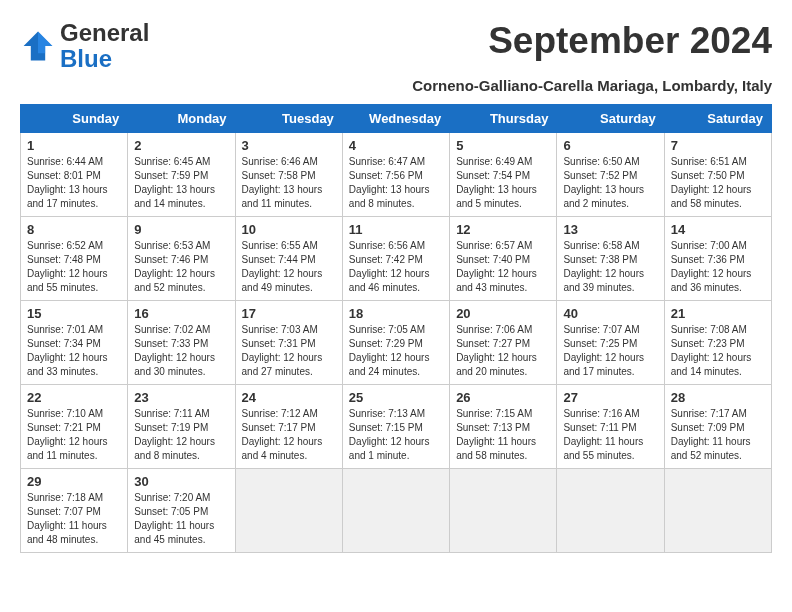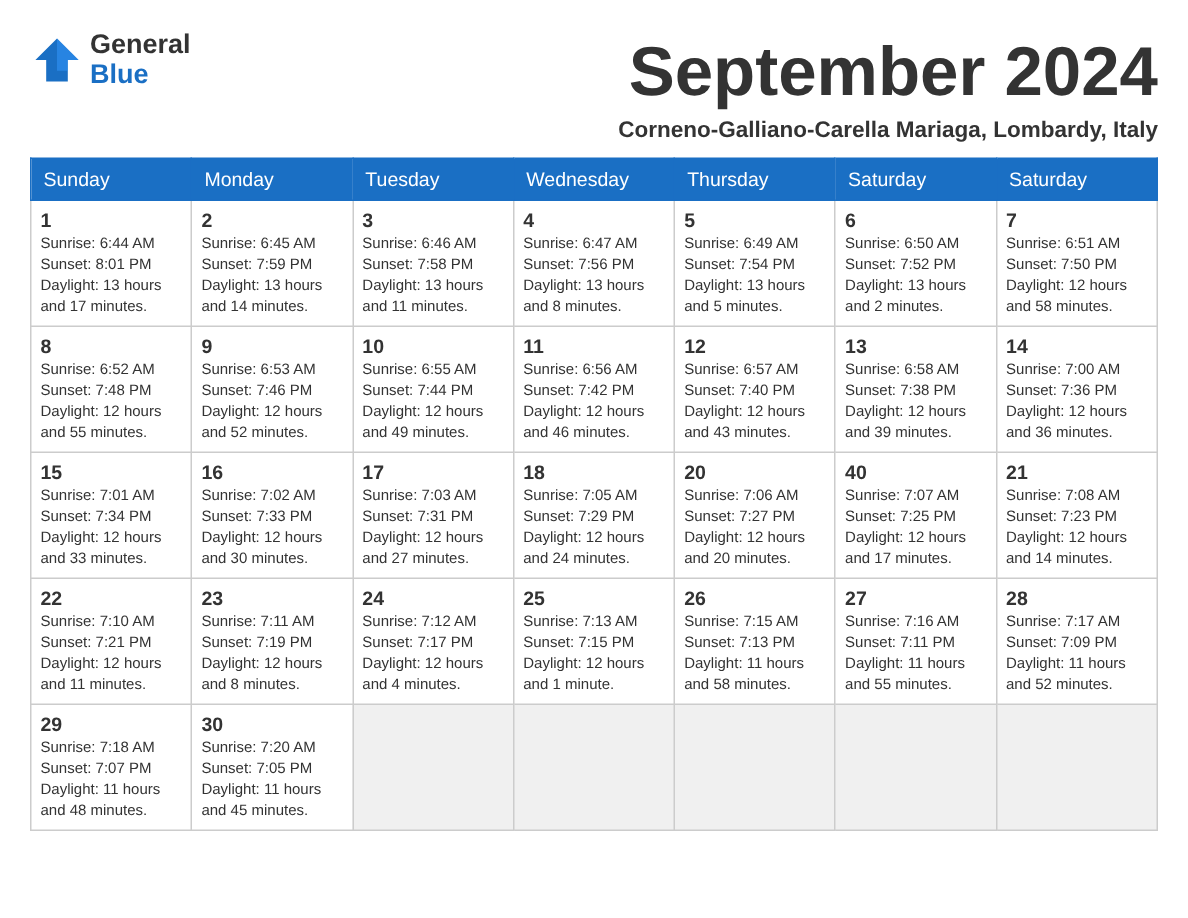--- a/index.html
+++ b/index.html
@@ -15,55 +15,55 @@
       align-items: flex-start;
       justify-content: space-between;
       margin-bottom: 4px;
     }
     .logo {
       display: flex;
       align-items: center;
       gap: 4px;
     }
     .logo-text {
-      font-size: 18px;
+      font-size: 24px;
       font-weight: bold;
       line-height: 1.1;
     }
     .logo-general { color: #333; }
     .logo-blue { color: #1a6fc4; }
     .logo-icon {
       width: 36px;
       height: 36px;
     }
     .title {
-      font-size: 46px;
+      font-size: 37px;
       font-weight: bold;
       color: #333;
       text-align: right;
     }
     .subtitle {
       text-align: right;
       font-size: 15px;
       font-weight: bold;
       color: #333;
       margin-bottom: 10px;
     }
     .calendar {
       width: 100%;
       border-collapse: collapse;
     }
     .calendar thead tr th {
       background: #1a6fc4;
       color: #fff;
       font-size: 13px;
-      font-weight: normal;
+      font-weight: bold;
       padding: 6px 8px;
       border: 1px solid #1a6fc4;
-      text-align: left;
+      text-align: right;
     }
     .calendar tbody tr td {
       border: 1px solid #ccc;
       vertical-align: top;
       padding: 5px 6px;
       font-size: 10.5px;
       color: #333;
       width: calc(100% / 7);
       background: #fff;
     }

